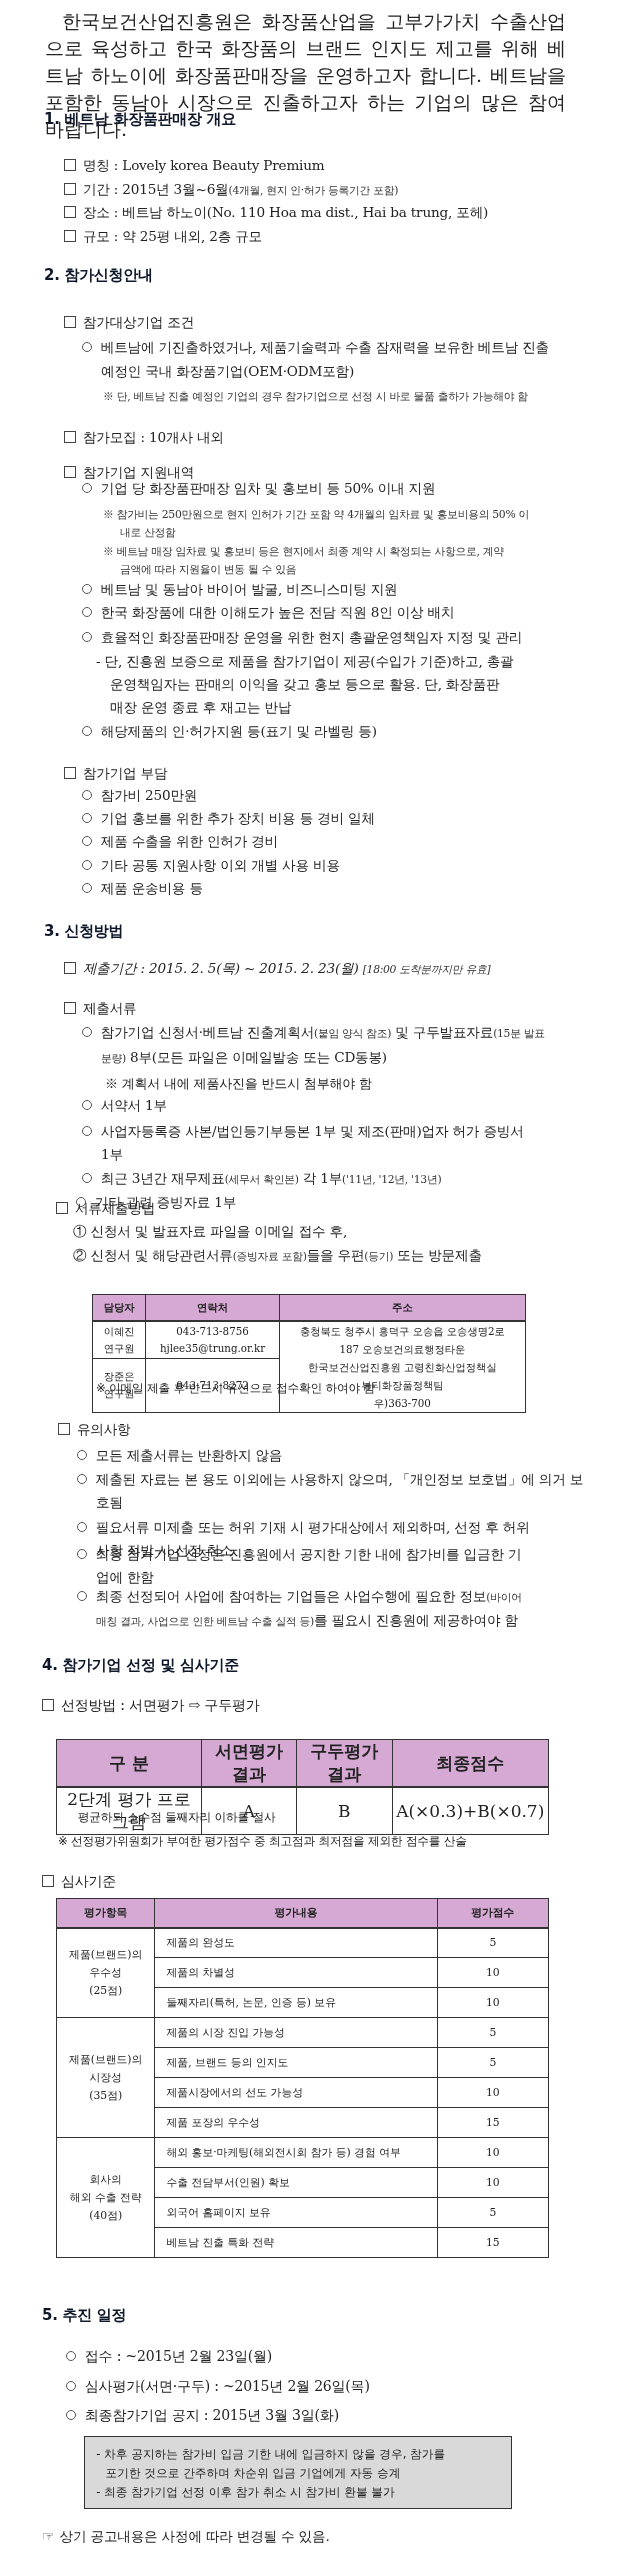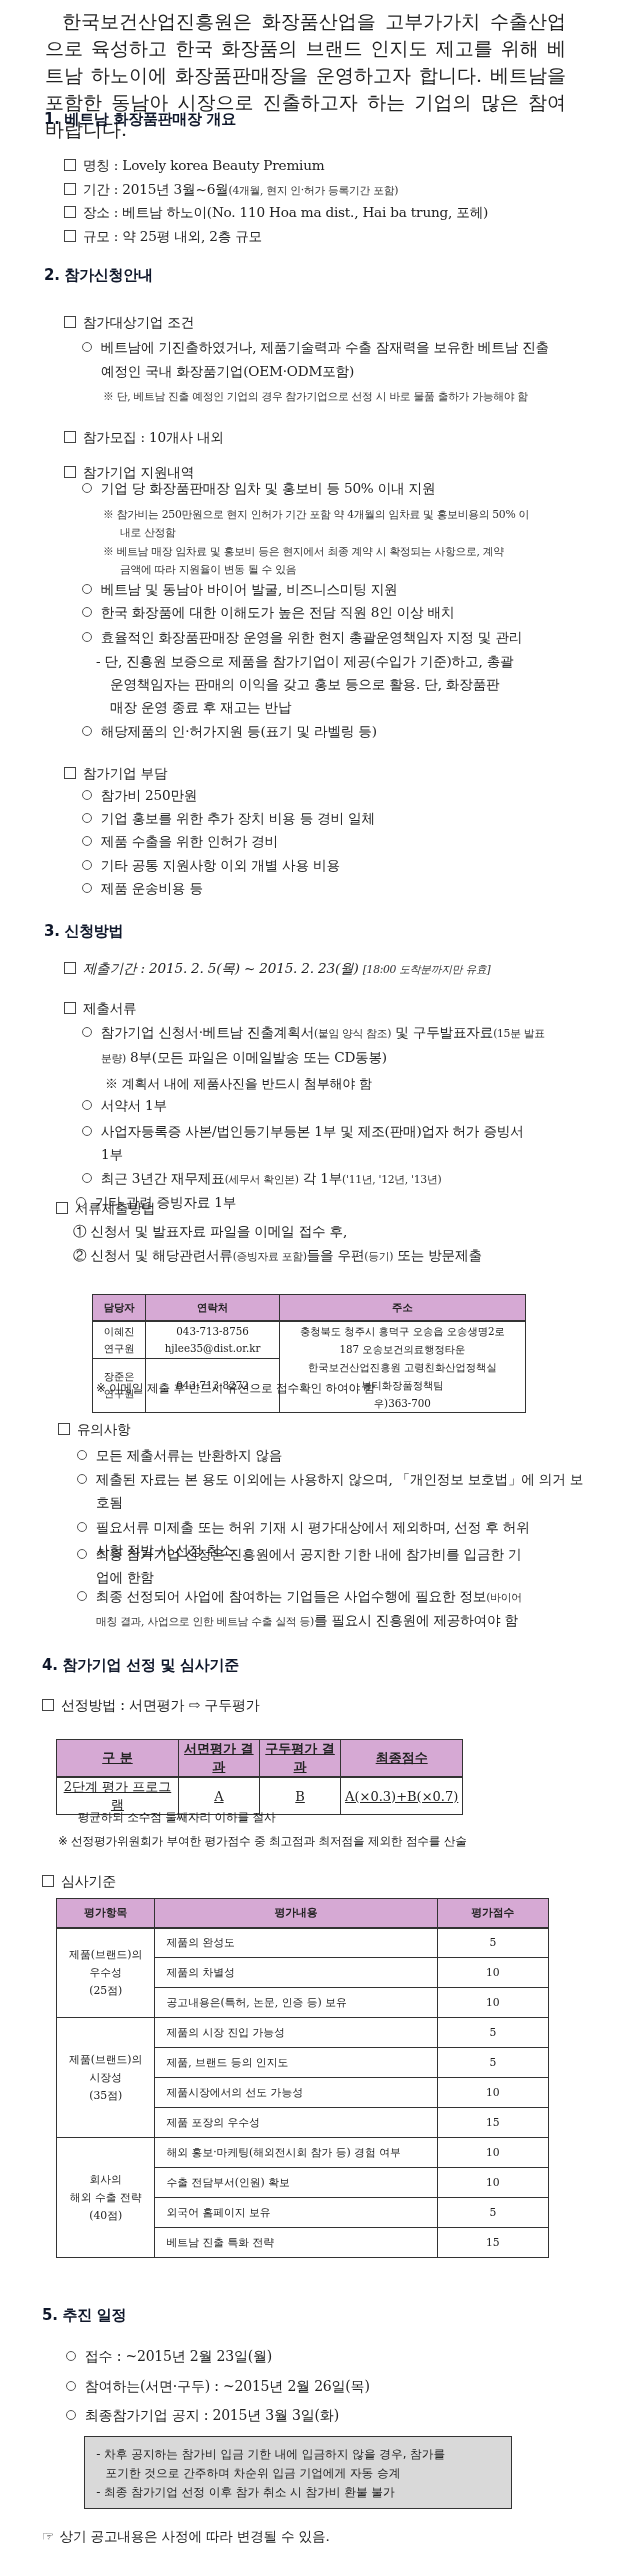--- a/index.html
+++ b/index.html
@@ -81,21 +81,21 @@
   <thead>
     <tr style="height:26px;">
       <th style="width:45px;">담당자</th>
       <th style="width:125px;">연락처</th>
       <th>주소</th>
     </tr>
   </thead>
   <tbody>
     <tr style="height:37px;">
       <td><span>이혜진</span><br><span>연구원</span></td>
-      <td><span>043-713-8756</span><br><span>hjlee35@dist.or.kr</span></td>
+      <td><span>043-713-8756</span><br><span>hjlee35@trung.or.kr</span></td>
       <td rowspan="2" style="line-height:18px;">
         <span>충청북도 청주시 흥덕구 오송읍 오송생명2로</span><br>
         <span>187 오송보건의료행정타운</span><br>
         <span>한국보건산업진흥원 고령친화산업정책실</span><br>
         <span>뷰티화장품정책팀</span><br>
         <span>우)363-700</span>
       </td>
     </tr>
     <tr style="height:51px;">
       <td><span>장준은</span><br><span>연구원</span></td>
@@ -112,21 +112,21 @@
 <div class="abs t" style="left:77px; top:1519px;"><span class="circ"></span><span>필요서류 미제출 또는 허위 기재 시 평가대상에서 제외하며, 선정 후 허위</span></div>
 <div class="abs t" style="left:96px; top:1542px;">사항 적발 시 선정 취소</div>
 <div class="abs t" style="left:77px; top:1546px;"><span class="circ"></span><span>최종 참가기업 선정은 진흥원에서 공지한 기한 내에 참가비를 입금한 기</span></div>
 <div class="abs t" style="left:96px; top:1569px;">업에 한함</div>
 <div class="abs t" style="left:77px; top:1588px;"><span class="circ"></span><span>최종 선정되어 사업에 참여하는 기업들은 사업수행에 필요한 정보</span><span class="sm">(바이어</span></div>
 <div class="abs t" style="left:96px; top:1612px;"><span class="sm">매칭 결과, 사업으로 인한 베트남 수출 실적 등)</span><span>를 필요시 진흥원에 제공하여야 함</span></div>
 
 <div class="abs h" style="left:42px; top:1656px;">4. 참가기업 선정 및 심사기준</div>
 <div class="abs t" style="left:42px; top:1697px; font-size:14px;"><span class="box"></span><span>선정방법 : 서면평가 ⇨ 구두평가</span></div>
 
-<table style="left:56px; top:1739px; width:407px; font-size:13px;text-decoration:underline;">
+<table style="left:56px; top:1739px; width:493px; font-size:17px;">
   <thead>
     <tr style="height:28px;">
       <th style="width:155px;">구 분</th>
       <th style="width:97px;">서면평가 결과</th>
       <th style="width:98px;">구두평가 결과</th>
       <th>최종점수</th>
     </tr>
   </thead>
   <tbody>
     <tr style="height:26px;">
@@ -156,21 +156,21 @@
     <tr style="height:30px;">
       <td rowspan="3" style="line-height:18px;"><span>제품(브랜드)의</span><br><span>우수성</span><br><span>(25점)</span></td>
       <td class="left">제품의 완성도</td>
       <td>5</td>
     </tr>
     <tr style="height:30px;">
       <td class="left">제품의 차별성</td>
       <td>10</td>
     </tr>
     <tr style="height:30px;">
-      <td class="left">공고내용은(특허, 논문, 인증 등) 보유</td>
+      <td class="left">둘째자리(특허, 논문, 인증 등) 보유</td>
       <td>10</td>
     </tr>
     <tr style="height:30px;">
       <td rowspan="4" style="line-height:18px;"><span>제품(브랜드)의</span><br><span>시장성</span><br><span>(35점)</span></td>
       <td class="left">제품의 시장 진입 가능성</td>
       <td>5</td>
     </tr>
     <tr style="height:30px;">
       <td class="left">제품, 브랜드 등의 인지도</td>
       <td>5</td>
@@ -198,21 +198,21 @@
     </tr>
     <tr style="height:30px;">
       <td class="left">베트남 진출 특화 전략</td>
       <td>15</td>
     </tr>
   </tbody>
 </table>
 
 <div class="abs h" style="left:42px; top:2306px;">5. 추진 일정</div>
 <div class="abs t" style="left:66px; top:2348px; font-size:14px;"><span class="circ"></span><span>접수 : ~2015년 2월 23일(월)</span></div>
-<div class="abs t" style="left:66px; top:2378px; font-size:14px;"><span class="circ"></span><span>참여하는(서면·구두) : ~2015년 2월 26일(목)</span></div>
+<div class="abs t" style="left:66px; top:2378px; font-size:14px;"><span class="circ"></span><span>심사평가(서면·구두) : ~2015년 2월 26일(목)</span></div>
 <div class="abs t" style="left:66px; top:2407px; font-size:14px;"><span class="circ"></span><span>최종참가기업 공지 : 2015년 3월 3일(화)</span></div>
 
 <div class="abs note-box" style="left:84px; top:2436px; width:405px; height:60px; white-space:nowrap; line-height:19px; padding-top:7.5px;">
   <div>- 차후 공지하는 참가비 입금 기한 내에 입금하지 않을 경우, 참가를</div>
   <div style="padding-left:9.4px;">포기한 것으로 간주하며 차순위 입금 기업에게 자동 승계</div>
   <div>- 최종 참가기업 선정 이후 참가 취소 시 참가비 환불 불가</div>
 </div>
 
 <div class="abs t" style="left:42px; top:2528px; font-size:13.6px;"><span style="margin-right:5.6px;">☞</span><span>상기 공고내용은 사정에 따라 변경될 수 있음.</span></div>
 

